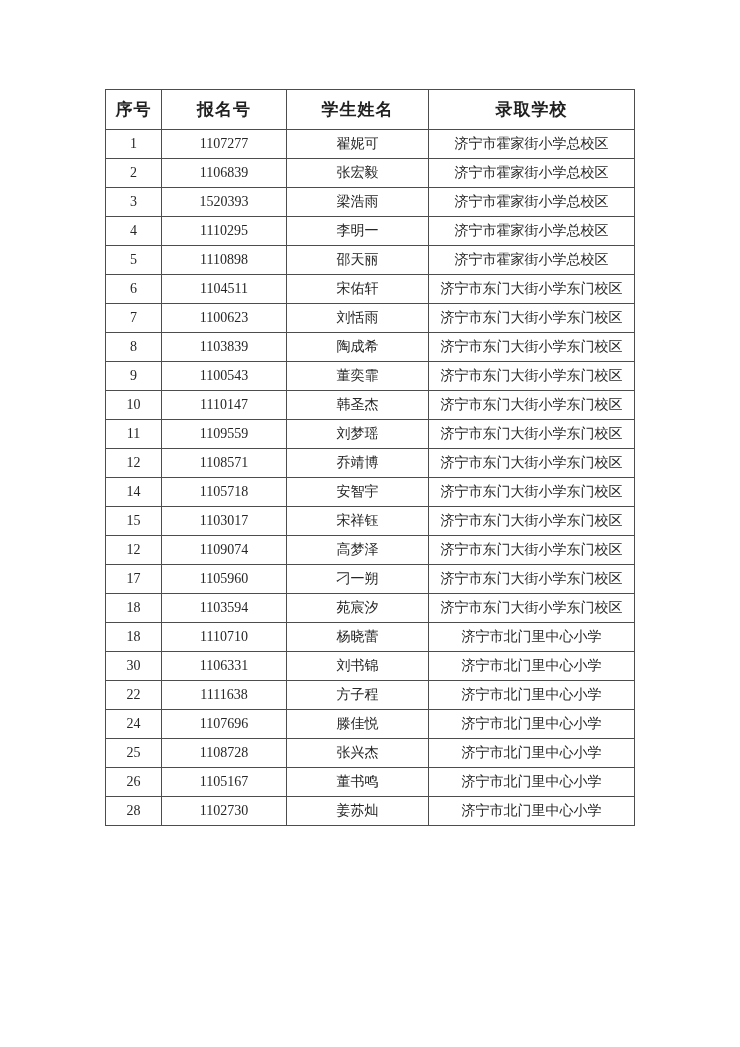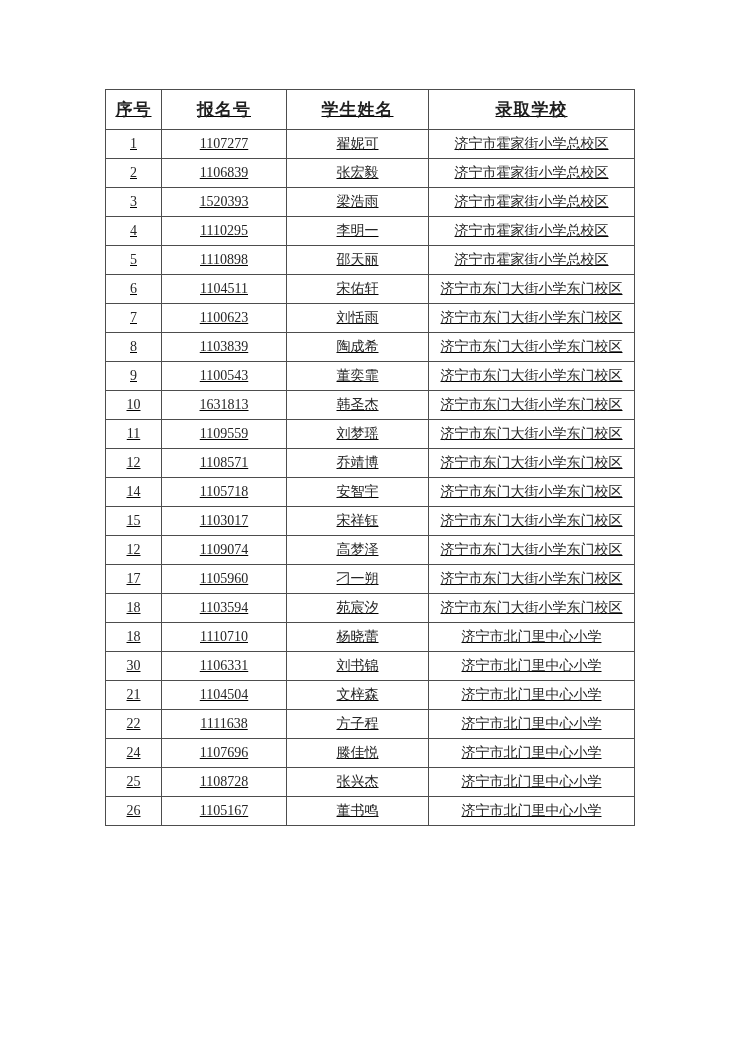--- a/index.html
+++ b/index.html
@@ -17,21 +17,20 @@
     width: 740px;
     height: 1047px;
     background: #ffffff;
     overflow: hidden;
   }
   table.admission-table {
     border-collapse: collapse;
     table-layout: fixed;
     width: 529px;
     margin: 89px auto 0 auto;
-    text-decoration: underline;
   }
   table.admission-table col.col-no     { width: 56px; }
   table.admission-table col.col-reg    { width: 125px; }
   table.admission-table col.col-name   { width: 142px; }
   table.admission-table col.col-school { width: 206px; }
   table.admission-table th,
   table.admission-table td {
     border: 1px solid #4d4d4d;
     text-align: center;
     vertical-align: middle;
@@ -122,21 +121,21 @@
           <td>济宁市东门大街小学东门校区</td>
         </tr>
         <tr>
           <td>9</td>
           <td>1100543</td>
           <td>董奕霏</td>
           <td>济宁市东门大街小学东门校区</td>
         </tr>
         <tr>
           <td>10</td>
-          <td>1631813</td>
+          <td>1110147</td>
           <td>韩圣杰</td>
           <td>济宁市东门大街小学东门校区</td>
         </tr>
         <tr>
           <td>11</td>
           <td>1109559</td>
           <td>刘梦瑶</td>
           <td>济宁市东门大街小学东门校区</td>
         </tr>
         <tr>
@@ -181,26 +180,20 @@
           <td>杨晓蕾</td>
           <td>济宁市北门里中心小学</td>
         </tr>
         <tr>
           <td>30</td>
           <td>1106331</td>
           <td>刘书锦</td>
           <td>济宁市北门里中心小学</td>
         </tr>
         <tr>
-          <td>21</td>
-          <td>1104504</td>
-          <td>文梓森</td>
-          <td>济宁市北门里中心小学</td>
-        </tr>
-        <tr>
           <td>22</td>
           <td>1111638</td>
           <td>方子程</td>
           <td>济宁市北门里中心小学</td>
         </tr>
         <tr>
           <td>24</td>
           <td>1107696</td>
           <td>滕佳悦</td>
           <td>济宁市北门里中心小学</td>
@@ -208,17 +201,23 @@
         <tr>
           <td>25</td>
           <td>1108728</td>
           <td>张兴杰</td>
           <td>济宁市北门里中心小学</td>
         </tr>
         <tr>
           <td>26</td>
           <td>1105167</td>
           <td>董书鸣</td>
+          <td>济宁市北门里中心小学</td>
+        </tr>
+        <tr>
+          <td>28</td>
+          <td>1102730</td>
+          <td>姜苏灿</td>
           <td>济宁市北门里中心小学</td>
         </tr>
       </tbody>
   </table>
 </div>
 
 </body></html>

